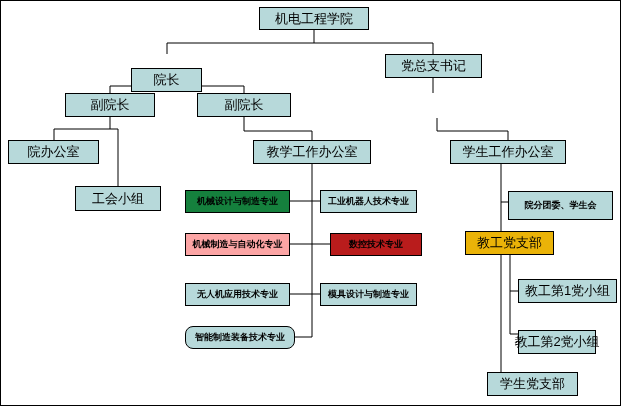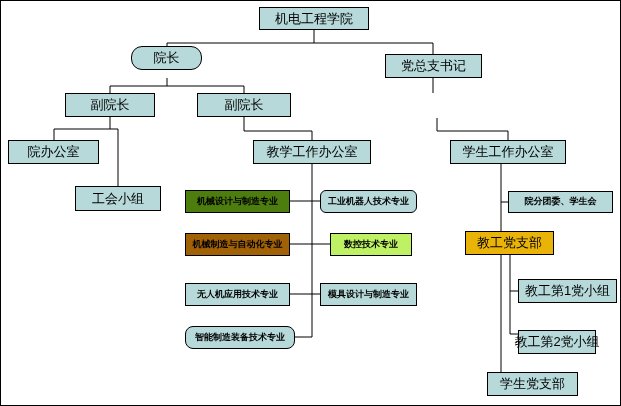--- a/index.html
+++ b/index.html
@@ -70,21 +70,21 @@
       <polyline points="500,163 500,371" fill="none" stroke="#000000" stroke-width="1"></polyline>
       <polyline points="500,201 507,201" fill="none" stroke="#000000" stroke-width="1"></polyline>
       <polyline points="509,254 509,333" fill="none" stroke="#000000" stroke-width="1"></polyline>
       <polyline points="509,290 517,290" fill="none" stroke="#000000" stroke-width="1"></polyline>
       <polyline points="509,333 517,333" fill="none" stroke="#000000" stroke-width="1"></polyline>
     </svg>
   <div id="nodes">
       <div class="org-node" style="left: 258px; top: 6px; width: 110px; height: 23px; background: rgb(183, 217, 218); border-color: rgb(0, 0, 0);">
         <span>机电工程学院</span>
       </div>
-      <div class="org-node" style="left: 130px; top: 45px; width: 71px; height: 24px; background: rgb(183, 217, 218); border-color: rgb(0, 0, 0); border-radius: 11px;">
+      <div class="org-node" style="left: 130px; top: 67px; width: 71px; height: 24px; background: rgb(183, 217, 218); border-color: rgb(0, 0, 0);">
         <span>院长</span>
       </div>
       <div class="org-node" style="left: 384px; top: 53px; width: 97px; height: 24px; background: rgb(183, 217, 218); border-color: rgb(0, 0, 0);">
         <span>党总支书记</span>
       </div>
       <div class="org-node" style="left: 64px; top: 92px; width: 90px; height: 24px; background: rgb(183, 217, 218); border-color: rgb(0, 0, 0);">
         <span>副院长</span>
       </div>
       <div class="org-node" style="left: 196px; top: 92px; width: 94px; height: 24px; background: rgb(183, 217, 218); border-color: rgb(0, 0, 0);">
         <span>副院长</span>
@@ -94,33 +94,33 @@
       </div>
       <div class="org-node" style="left: 252px; top: 139px; width: 118px; height: 24px; background: rgb(183, 217, 218); border-color: rgb(0, 0, 0);">
         <span>教学工作办公室</span>
       </div>
       <div class="org-node" style="left: 449px; top: 139px; width: 116px; height: 24px; background: rgb(183, 217, 218); border-color: rgb(0, 0, 0);">
         <span>学生工作办公室</span>
       </div>
       <div class="org-node" style="left: 74px; top: 185px; width: 86px; height: 25px; background: rgb(183, 217, 218); border-color: rgb(0, 0, 0);">
         <span>工会小组</span>
       </div>
-      <div class="org-node small" style="left: 184px; top: 189px; width: 105px; height: 23px; background: #4d7c0f; border-color: rgb(0, 0, 0);">
+      <div class="org-node small" style="left: 184px; top: 189px; width: 105px; height: 23px; background: #15803d; border-color: rgb(0, 0, 0);">
         <span>机械设计与制造专业</span>
       </div>
-      <div class="org-node small" style="left: 319px; top: 189px; width: 97px; height: 23px; background: rgb(183, 217, 218); border-color: rgb(0, 0, 0); border-radius: 6px;">
+      <div class="org-node small" style="left: 319px; top: 189px; width: 97px; height: 23px; background: rgb(183, 217, 218); border-color: rgb(0, 0, 0);">
         <span>工业机器人技术专业</span>
       </div>
-      <div class="org-node small" style="left: 507px; top: 190px; width: 105px; height: 22px; background: rgb(183, 217, 218); border-color: rgb(0, 0, 0); text-align: right;">
+      <div class="org-node small" style="left: 507px; top: 190px; width: 105px; height: 29px; background: rgb(183, 217, 218); border-color: rgb(0, 0, 0); text-align: right;">
         <span>院分团委、学生会</span>
       </div>
-      <div class="org-node small" style="left: 184px; top: 232px; width: 105px; height: 23px; background: #a16207; border-color: rgb(0, 0, 0);">
+      <div class="org-node small" style="left: 184px; top: 232px; width: 105px; height: 23px; background: #fca5a5; border-color: rgb(0, 0, 0);">
         <span>机械制造与自动化专业</span>
       </div>
-      <div class="org-node small" style="left: 329px; top: 232px; width: 82px; height: 23px; background: #bef264; border-color: rgb(0, 0, 0);">
+      <div class="org-node small" style="left: 329px; top: 232px; width: 92px; height: 23px; background: #b91c1c; border-color: rgb(0, 0, 0);">
         <span>数控技术专业</span>
       </div>
       <div class="org-node" style="left: 464px; top: 230px; width: 89px; height: 24px; background: #eab308; border-color: rgb(0, 0, 0);">
         <span>教工党支部</span>
       </div>
       <div class="org-node small" style="left: 184px; top: 282px; width: 105px; height: 23px; background: rgb(183, 217, 218); border-color: rgb(0, 0, 0);">
         <span>无人机应用技术专业</span>
       </div>
       <div class="org-node small" style="left: 319px; top: 282px; width: 97px; height: 23px; background: rgb(183, 217, 218); border-color: rgb(0, 0, 0);">
         <span>模具设计与制造专业</span>

